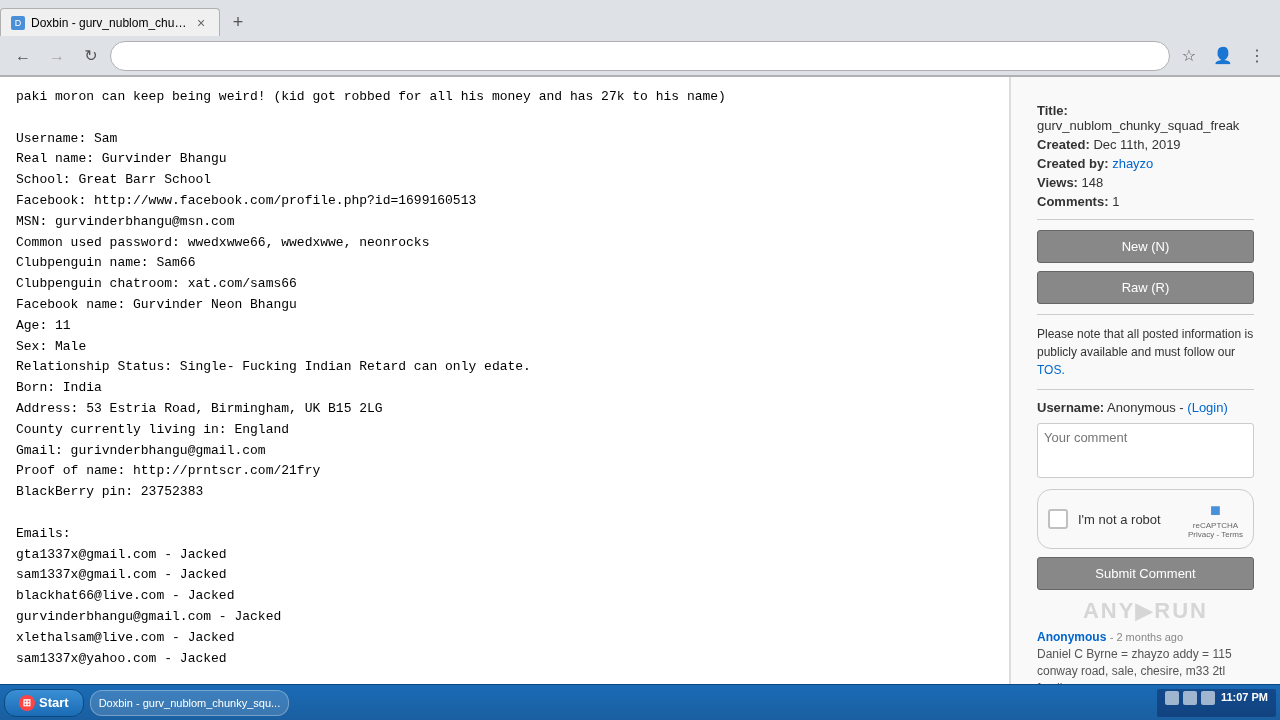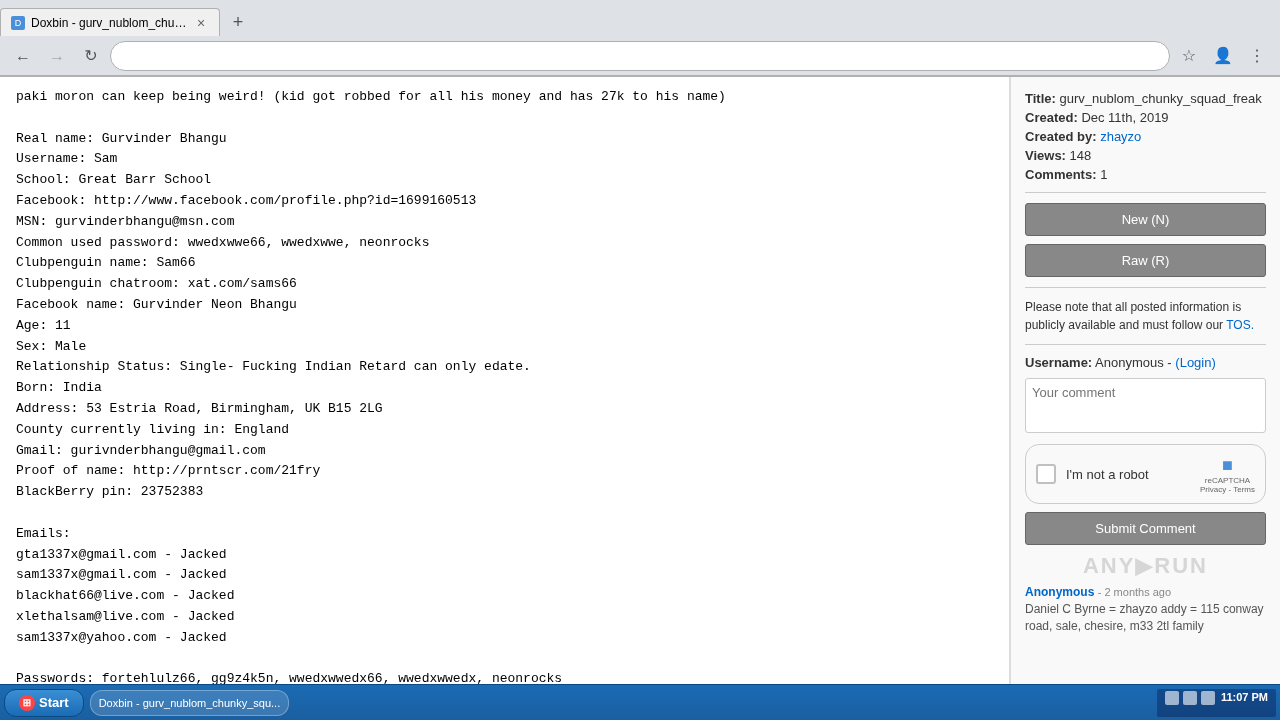--- a/index.html
+++ b/index.html
@@ -147,21 +147,21 @@
       line-height: 1.6;
       color: #000;
       border-right: 1px solid #ddd;
     }
 
     
     .right-sidebar {
       width: 270px;
       background: #f9f9f9;
       border-left: 1px solid #ddd;
-      padding: 0;
+      padding: 12px;
       overflow-y: auto;
       position: relative;
       flex-shrink: 0;
     }
 
     .sidebar-toggle {
       position: absolute;
       left: -16px;
       top: 10px;
       width: 16px;
@@ -439,22 +439,22 @@
     <div class="menu-icon">⋮</div>
   </div>
 </div>
 
 <div class="main-content">
 
   <div class="left-panel">
     <div>paki moron can keep being weird! (kid got robbed for all his money and has 27k to his name)</div>
     <div id="content-lines">
         <div>&nbsp;</div>
+        <div>Username: Sam</div>
         <div>Real name: Gurvinder Bhangu</div>
-        <div>Username: Sam</div>
         <div>School: Great Barr School</div>
         <div>Facebook: http://www.facebook.com/profile.php?id=1699160513</div>
         <div>MSN: gurvinderbhangu@msn.com</div>
         <div>Common used password: wwedxwwe66, wwedxwwe, neonrocks</div>
         <div>Clubpenguin name: Sam66</div>
         <div>Clubpenguin chatroom: xat.com/sams66</div>
         <div>Facebook name: Gurvinder Neon Bhangu</div>
         <div>Age: 11</div>
         <div>Sex: Male</div>
         <div>Relationship Status: Single- Fucking Indian Retard can only edate.</div>
@@ -462,20 +462,21 @@
         <div>Address: 53 Estria Road, Birmingham, UK B15 2LG</div>
         <div>County currently living in: England</div>
         <div>Gmail: gurivnderbhangu@gmail.com</div>
         <div>Proof of name: http://prntscr.com/21fry</div>
         <div>BlackBerry pin: 23752383</div>
         <div>&nbsp;</div>
         <div>Emails:</div>
         <div>gta1337x@gmail.com - Jacked</div>
         <div>sam1337x@gmail.com - Jacked</div>
         <div>blackhat66@live.com - Jacked</div>
+        <div>gurvinderbhangu@gmail.com - Jacked</div>
         <div>xlethalsam@live.com - Jacked</div>
         <div>sam1337x@yahoo.com - Jacked</div>
         <div>&nbsp;</div>
         <div>Passwords: fortehlulz66, gg9z4k5n, wwedxwwedx66, wwedxwwedx, neonrocks</div>
         <div>&nbsp;</div>
       </div>
   </div>
 
   <div class="right-sidebar">
     <div class="sidebar-toggle">→</div>

